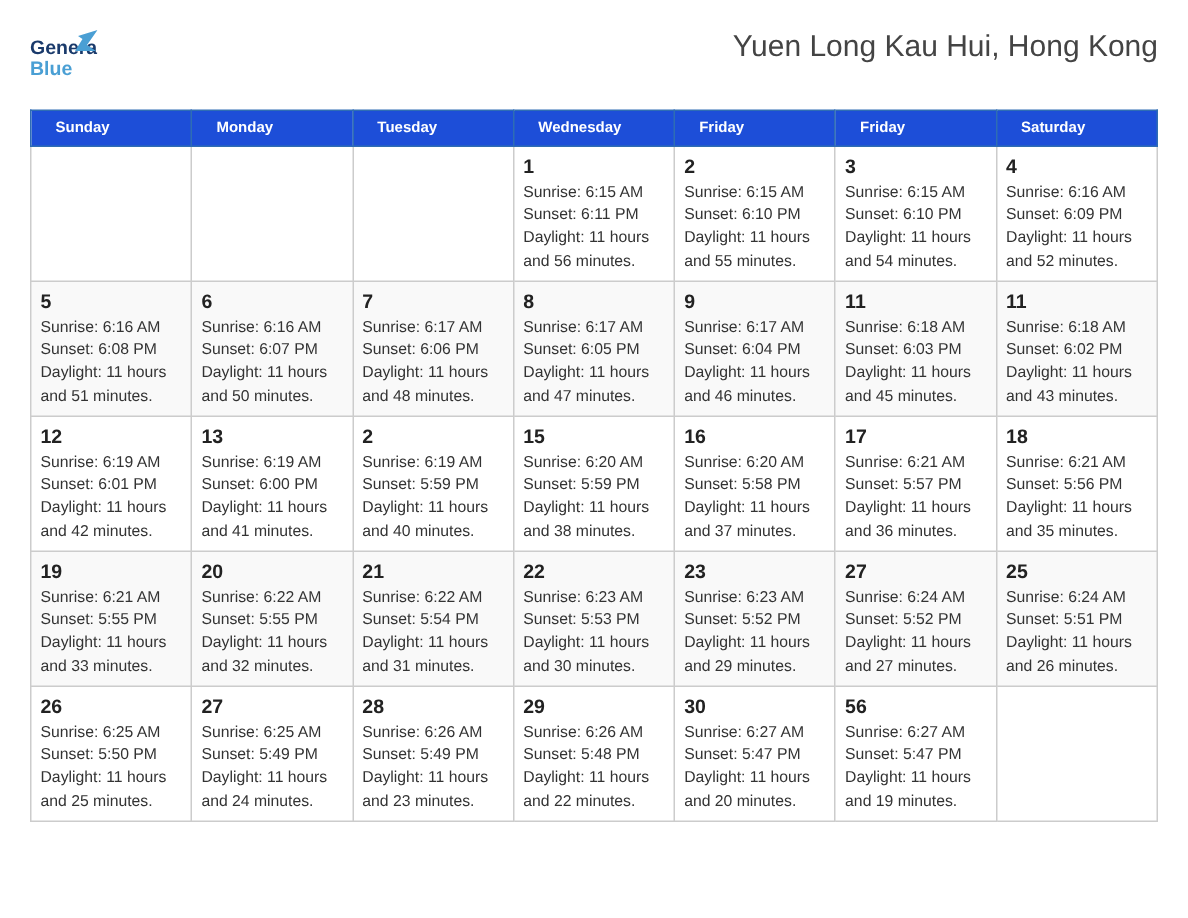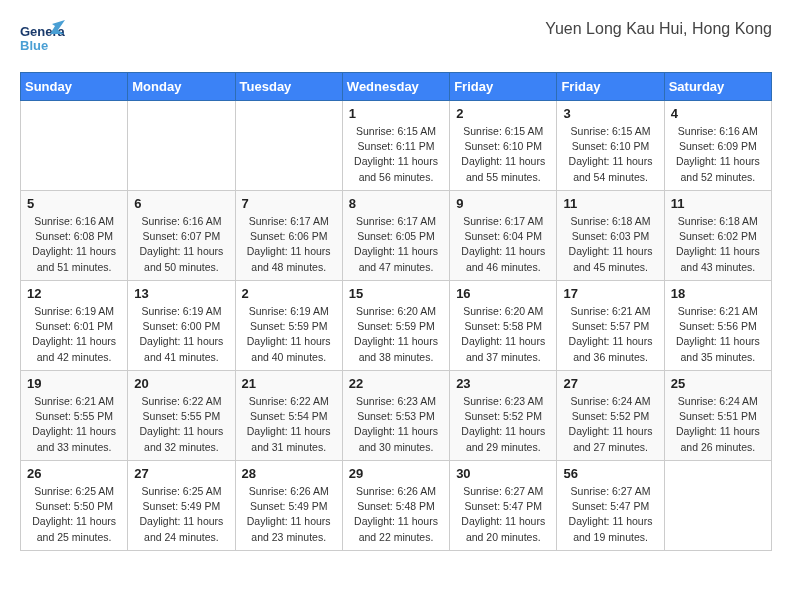--- a/index.html
+++ b/index.html
@@ -23,34 +23,34 @@
     }
     .title-area {
       text-align: right;
     }
     .month-title {
       font-size: 36px;
       font-weight: bold;
       color: #222;
     }
     .subtitle {
-      font-size: 16px;
+      font-size: 20px;
       color: #444;
     }
     table {
       width: 100%;
       border-collapse: collapse;
       table-layout: fixed;
     }
     thead tr th {
-      background-color: #3b82f6;
+      background-color: #1d4ed8;
       color: white;
       text-align: left;
-      padding: 6px 4px;
-      font-size: 13px;
+      padding: 6px 16px;
+      font-size: 10px;
       font-weight: bold;
       border: 1px solid #2e6db4;
     }
     tbody tr td {
       border: 1px solid #ccc;
       vertical-align: top;
       padding: 5px 6px;
       font-size: 11px;
       color: #333;
       height: 90px;
@@ -62,21 +62,20 @@
     .day-num {
       font-size: 13px;
       font-weight: bold;
       margin-bottom: 3px;
       color: #222;
     }
     .day-info {
       font-size: 10.5px;
       line-height: 1.45;
       color: #333;
-      text-align: center;
     }
     .logo-wrapper {
       display: flex;
       align-items: center;
       gap: 4px;
     }
   </style>
 </head>
 <body>
 

